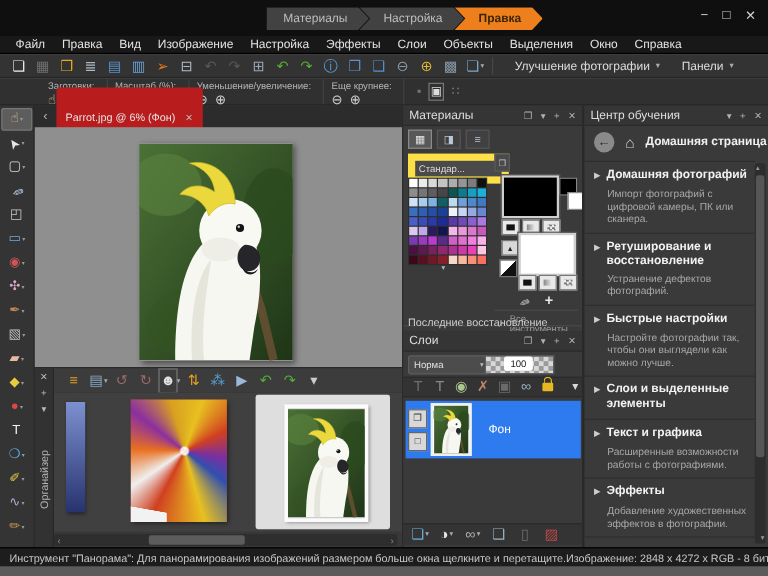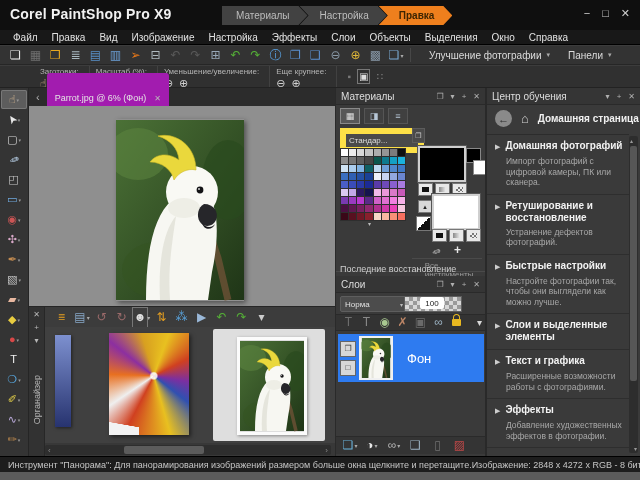--- a/index.html
+++ b/index.html
@@ -51,21 +51,21 @@
   .tool{width:26px;height:19px;display:flex;align-items:center;justify-content:center;border-radius:2px;}
   .tool .g{font-size:11px;line-height:19px;}
   .tool .tcaret{font-size:5px;color:#999;margin-left:1px;}
   .tool.selected{background:#5d5d5d;box-shadow:inset 0 0 0 1px #787878;}
   .rot-nw{display:inline-block;transform:rotate(-125deg);}
   .rot-se{display:inline-block;transform:rotate(115deg);}
   
   #center{left:29px;top:88px;width:306px;height:368px;background:#3a3a3a;}
   #doc-tabbar{left:0;top:0;width:100%;height:18px;background:#2c2c2c;border-bottom:1px solid #242424;display:flex;align-items:center;}
   #doc-back{font-size:11px;color:#b0b0b0;padding:0 7px;}
-  #doc-tab{display:flex;align-items:center;gap:8px;background:#a21caf;height:16px;margin-top:2px;
+  #doc-tab{display:flex;align-items:center;gap:8px;background:#b91c1c;height:16px;margin-top:2px;
     padding:17px 8px;border-radius:3px 3px 0 0;font-size:9px;color:#e4e4e4;}
   #doc-tab .close{font-size:8px;color:#b8b8b8;}
   #canvas{left:0;top:18px;width:100%;height:200px;background:#8f8f8f;overflow:hidden;}
   #canvas-image{left:87px;top:13px;width:128px;height:182px;box-shadow:2px 2px 5px rgba(0,0,0,.45);}
   
   #organizer{left:0;top:218px;width:100%;height:150px;background:#383838;border-top:1px solid #262626;}
   #org-strip{left:0;top:0;width:16px;height:100%;background:#323232;border-right:1px solid #272727;
     display:flex;flex-direction:column;align-items:center;padding-top:3px;box-sizing:border-box;}
   #org-strip .s-ico{font-size:8px;color:#b8b8b8;margin-bottom:4px;}
   #org-label{writing-mode:vertical-rl;transform:rotate(180deg);font-size:9px;color:#b4b4b4;margin-top:26px;}
@@ -144,21 +144,21 @@
   #layers-toolbar .tb-btn{min-width:17px;height:15px;}
   #layers-toolbar .push-right{margin-left:auto;margin-right:4px;}
   .lockglyph{display:inline-block;width:9px;height:7px;background:#e8b820;border-radius:1px;position:relative;}
   .lockglyph::before{content:"";position:absolute;top:-5px;left:1px;width:5px;height:5px;border:1.5px solid #e8b820;
     border-bottom:none;border-radius:4px 4px 0 0;}
   #layer-row{left:2px;top:58px;width:146px;height:48px;background:#2e7bf0;display:flex;align-items:center;box-sizing:border-box;padding:2px;}
   #layer-mini{display:flex;flex-direction:column;gap:3px;margin-right:3px;}
   .lmini{width:14px;height:14px;background:#d8d8d8;border:1px solid #666;display:flex;align-items:center;justify-content:center;
     font-size:8px;color:#333;}
   #layer-thumb{width:30px;height:40px;border:2px solid #f0f0f0;background:#fff;}
-  #layer-name{margin-left:14px;font-size:13px;color:#fff;}
+  #layer-name{margin-left:14px;font-size:10px;color:#fff;}
   #layers-bottom{left:0;bottom:2px;width:150px;height:18px;display:flex;align-items:center;padding:0 4px;gap:2px;
     box-sizing:border-box;position:absolute;background:#343434;border-top:1px solid #2a2a2a;}
   
   #lc-nav{left:8px;top:22px;display:flex;align-items:center;gap:9px;position:absolute;}
   #lc-back{width:17px;height:17px;border-radius:50%;background:#8a8a8a;color:#2a2a2a;display:flex;align-items:center;
     justify-content:center;font-size:11px;font-weight:bold;}
   #lc-home{font-size:13px;color:#cfcfcf;}
   #lc-home-label{font-size:10px;font-weight:bold;color:#f0f0f0;}
   #lc-list{left:0;top:46px;width:142px;bottom:0;position:absolute;border-top:1px solid #2c2c2c;}
   .lc-item{padding:5px 6px 6px 8px;border-bottom:1px solid #2e2e2e;}
@@ -201,21 +201,20 @@
         <path d="M80,50 C80,26 60,12 42,16 C54,20 62,28 63,40 C52,32 40,34 34,42 C46,42 56,50 58,60 C63,52 72,48 80,50 Z" fill="#ead83c" stroke="#cdb827" stroke-width=".6"></path>
         <path d="M88,84 C98,84 103,92 100,100 C97,107 88,108 84,102 C80,96 82,87 88,84 Z" fill="#26262a"></path>
         <path d="M86,103 C90,108 96,108 99,104 C97,110 88,111 86,103 Z" fill="#1a1a1e"></path>
         <circle cx="84" cy="70" r="3.4" fill="#141416"></circle>
         <circle cx="83" cy="69" r="1" fill="#cfcfcf"></circle>
       </g>
     </defs>
   </svg>
 
   <div id="titlebar" class="abs">
-    <div id="app-title" class="abs">Corel PaintShop Pro X9</div>
     <div id="workspace-tabs" class="abs">
       <div class="wtab first">Материалы</div>
       <div class="wtab">Настройка</div>
       <div class="wtab active">Правка</div>
     </div>
     <div id="win-controls" class="abs">
       <span>−</span>
       <span>□</span>
       <span>✕</span>
     </div>

